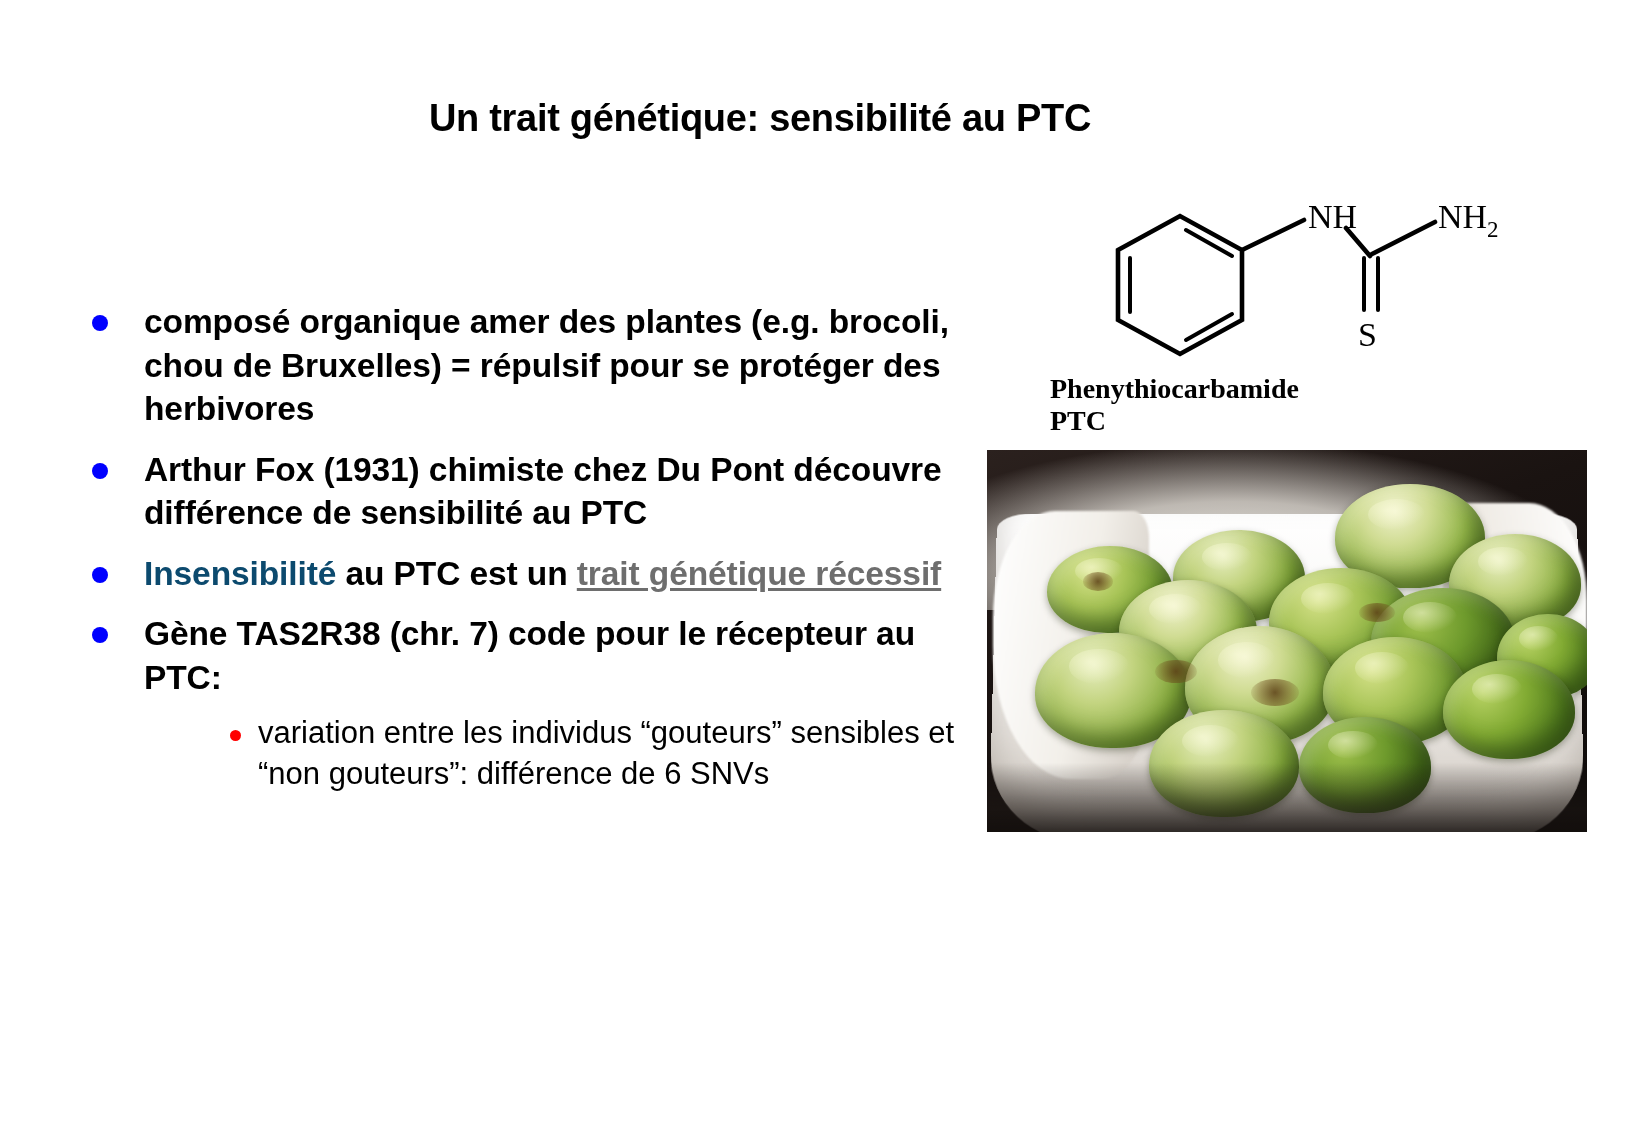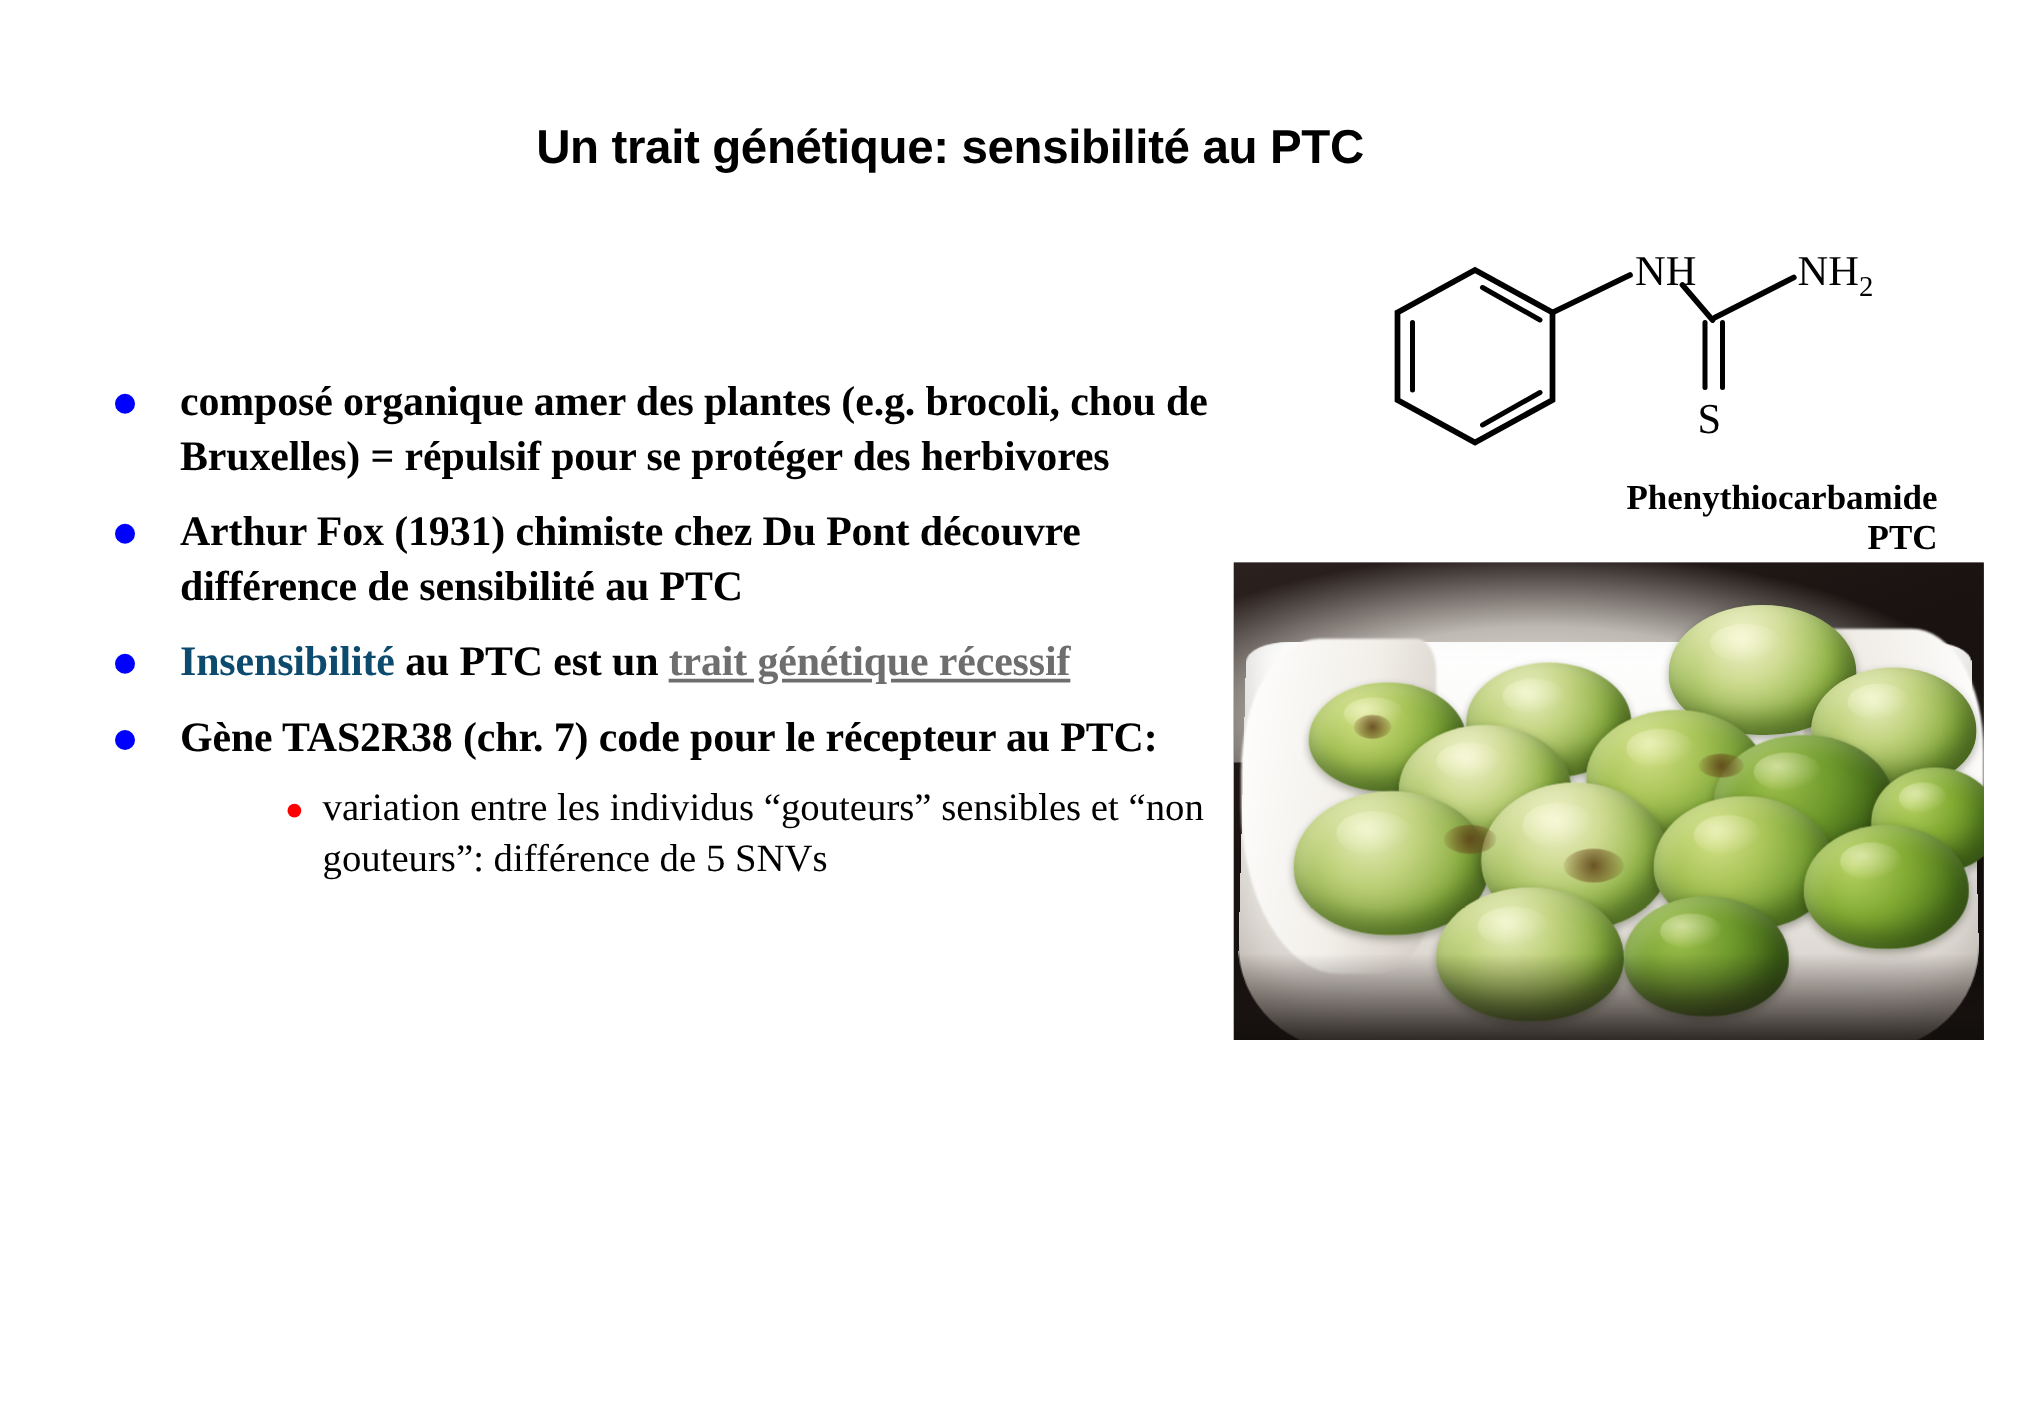--- a/index.html
+++ b/index.html
@@ -30,21 +30,20 @@
     color: #000000;
   }
   .slide-title .title-line { display: block; }
 
   
   .body-col {
     position: absolute;
     left: 72px;
     top: 300px;
     width: 900px;
-    font-family: Liberation Serif, serif;
   }
   .bullet-row {
     position: relative;
     padding-left: 72px;
     margin-bottom: 17px;
   }
   .bullet-row:last-child { margin-bottom: 0; }
 
   .bullet-marker {
     position: absolute;
@@ -102,23 +101,23 @@
     top: 188px;
     width: 500px;
     height: 250px;
   }
   .chem-svg { display: block; width: 500px; height: 185px; }
   .chem-caption {
     font-family: "Liberation Serif", serif;
     font-weight: bold;
     font-size: 28px;
     line-height: 1.16;
-    text-align: right;
-    color: #000000;
-    margin-top: 10px;
+    text-align: left;
+    color: #000000;
+    margin-top: 0;
   }
   .chem-caption span { display: block; }
 
   
   .photo-frame {
     position: absolute;
     left: 987px;
     top: 450px;
     width: 600px;
     height: 382px;
@@ -234,21 +233,21 @@
   </div>
 
   <div class="bullet-row">
     <span class="bullet-marker"></span>
     <div class="bullet-text">
       <span>Gène TAS2R38 (chr. 7) code pour le récepteur au PTC:</span>
     </div>
     <div class="sub-list">
       <div class="sub-row">
         <span class="sub-marker"></span>
-        <div class="sub-text">variation entre les individus “gouteurs” sensibles et “non gouteurs”: différence de 5 SNVs</div>
+        <div class="sub-text">variation entre les individus “gouteurs” sensibles et “non gouteurs”: différence de 6 SNVs</div>
       </div>
     </div>
   </div>
 
 </div>
 
 <figure class="chem-figure" style="margin:0;">
   <svg class="chem-svg" viewBox="0 0 500 185">
     <g fill="none" stroke="#000000" stroke-width="4.6" stroke-linecap="round">
 

